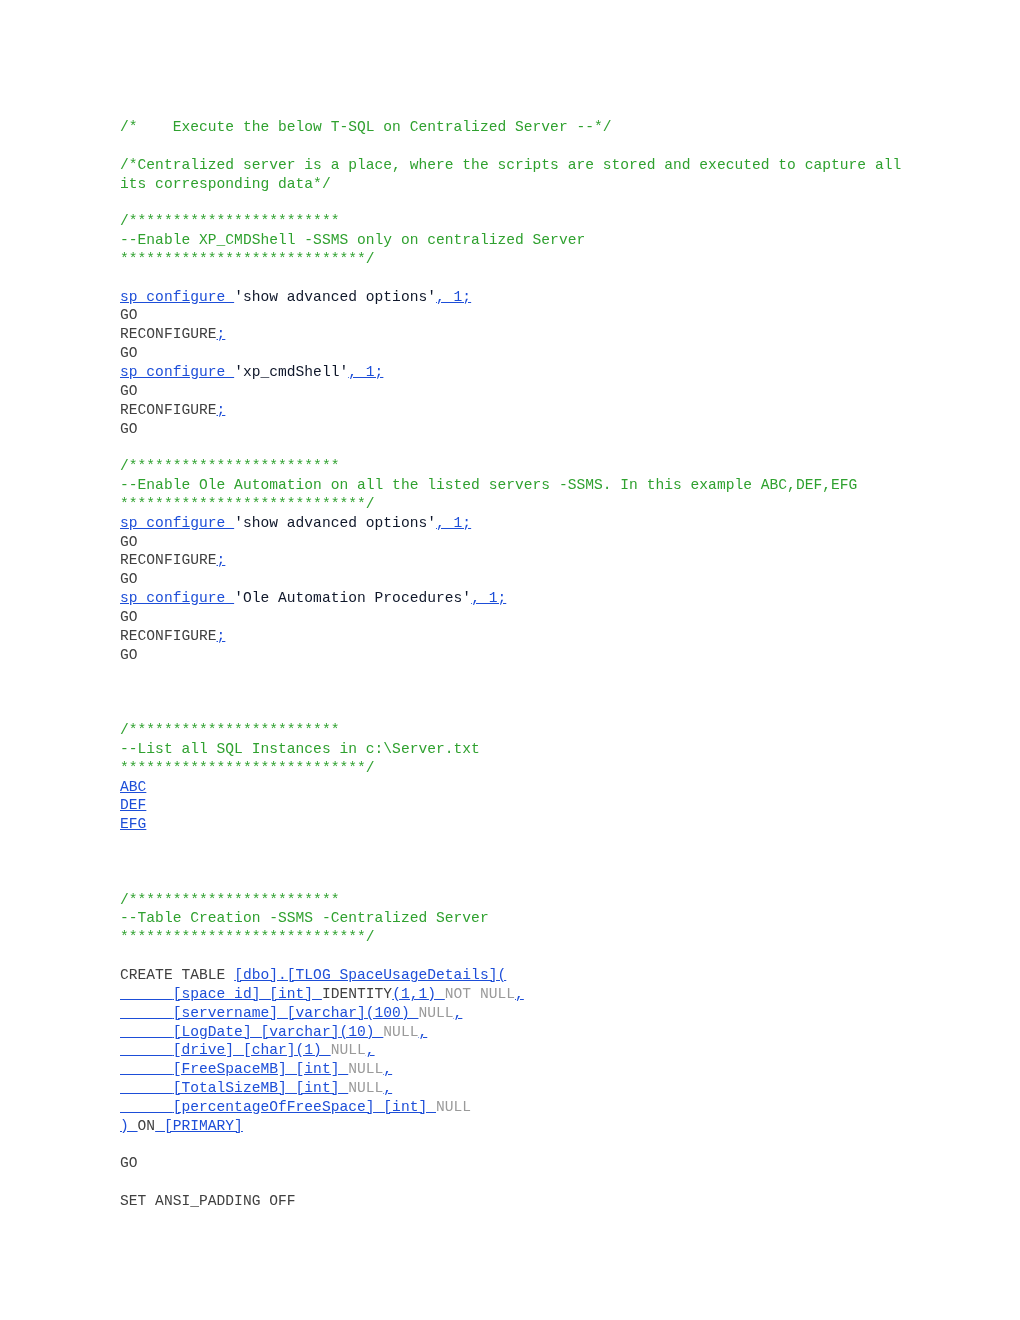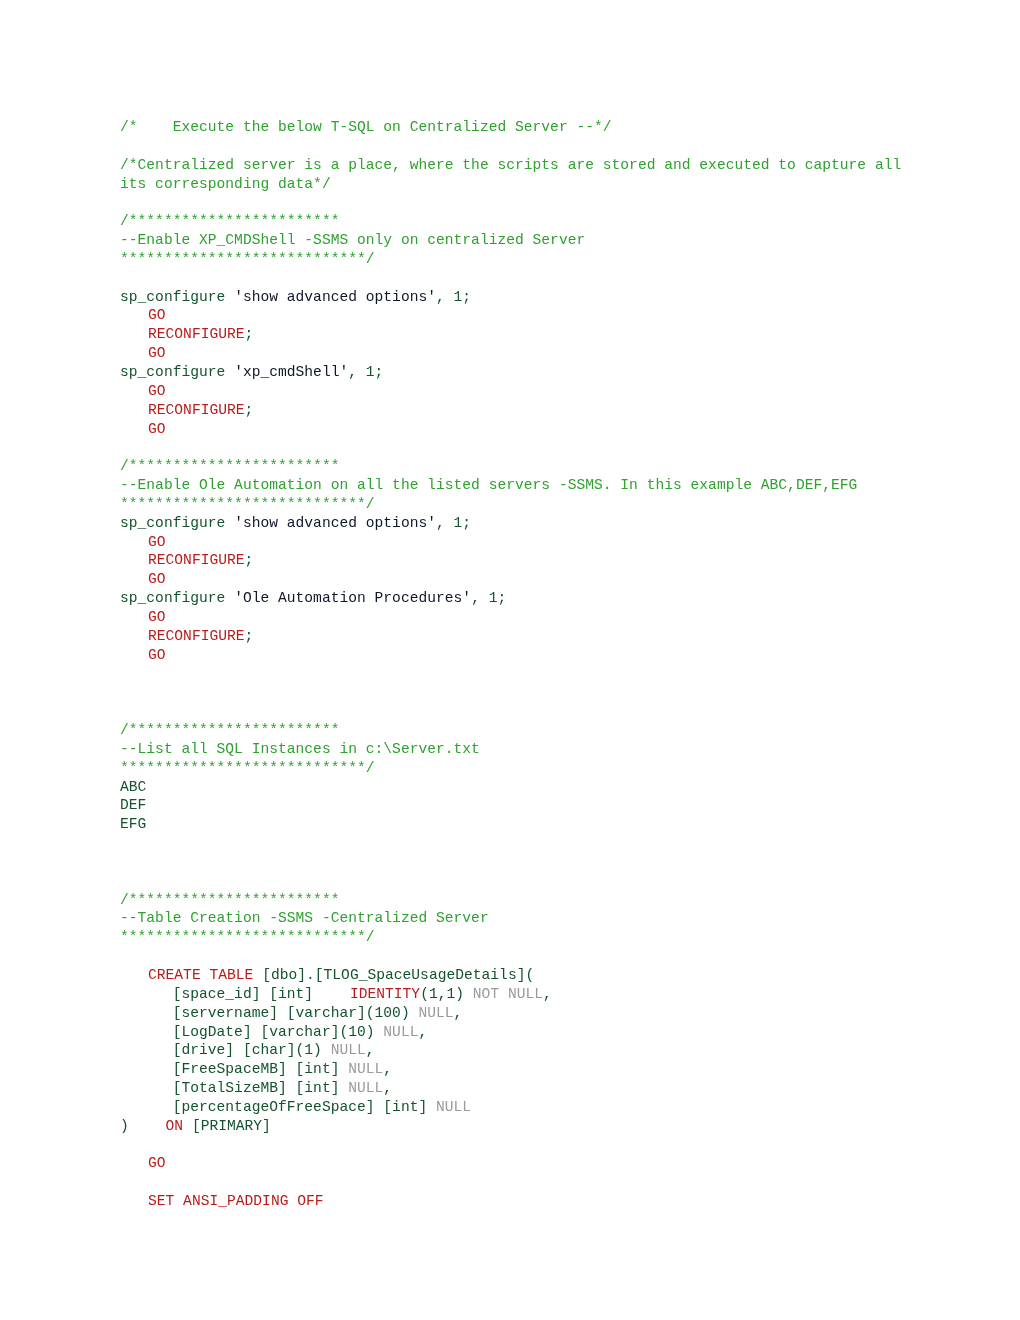--- a/index.html
+++ b/index.html
@@ -34,23 +34,23 @@
   .line {
     min-height: 18.85px;
     white-space: pre-wrap;
     word-break: normal;
   }
   .line.blank {
     min-height: 18.85px;
   }
   
   .tok-comment { color: #2FA12F; }
-  .tok-keyword { color: #b91c1c; margin-left: 28px; }
+  .tok-keyword { color: #404040; }
   .tok-string  { color: #0f172a; }
   .tok-null    { color: #9A9A9A; margin-top: 42px; }
-  .tok-plain   { color: #14532d; }
+  .tok-plain   { color: #1d4ed8; text-decoration: underline; }
 </style>
 </head>
 <body>
 
 <div class="page">
   <div class="code-block" id="code-block"><div class="line"><span class="tok-comment">/*    Execute the below T-SQL on Centralized Server --*/</span></div><div class="line blank">&nbsp;</div><div class="line"><span class="tok-comment">/*Centralized server is a place, where the scripts are stored and executed to capture all its corresponding data*/</span></div><div class="line blank">&nbsp;</div><div class="line"><span class="tok-comment">/************************</span></div><div class="line"><span class="tok-comment">--Enable XP_CMDShell -SSMS only on centralized Server</span></div><div class="line"><span class="tok-comment">****************************/</span></div><div class="line blank">&nbsp;</div><div class="line"><span class="tok-plain">sp_configure </span><span class="tok-string">'show advanced options'</span><span class="tok-plain">, 1;</span></div><div class="line"><span class="tok-keyword">GO</span></div><div class="line"><span class="tok-keyword">RECONFIGURE</span><span class="tok-plain">;</span></div><div class="line"><span class="tok-keyword">GO</span></div><div class="line"><span class="tok-plain">sp_configure </span><span class="tok-string">'xp_cmdShell'</span><span class="tok-plain">, 1;</span></div><div class="line"><span class="tok-keyword">GO</span></div><div class="line"><span class="tok-keyword">RECONFIGURE</span><span class="tok-plain">;</span></div><div class="line"><span class="tok-keyword">GO</span></div><div class="line blank">&nbsp;</div><div class="line"><span class="tok-comment">/************************</span></div><div class="line"><span class="tok-comment">--Enable Ole Automation on all the listed servers -SSMS. In this example ABC,DEF,EFG</span></div><div class="line"><span class="tok-comment">****************************/</span></div><div class="line"><span class="tok-plain">sp_configure </span><span class="tok-string">'show advanced options'</span><span class="tok-plain">, 1;</span></div><div class="line"><span class="tok-keyword">GO</span></div><div class="line"><span class="tok-keyword">RECONFIGURE</span><span class="tok-plain">;</span></div><div class="line"><span class="tok-keyword">GO</span></div><div class="line"><span class="tok-plain">sp_configure </span><span class="tok-string">'Ole Automation Procedures'</span><span class="tok-plain">, 1;</span></div><div class="line"><span class="tok-keyword">GO</span></div><div class="line"><span class="tok-keyword">RECONFIGURE</span><span class="tok-plain">;</span></div><div class="line"><span class="tok-keyword">GO</span></div><div class="line blank">&nbsp;</div><div class="line blank">&nbsp;</div><div class="line blank">&nbsp;</div><div class="line"><span class="tok-comment">/************************</span></div><div class="line"><span class="tok-comment">--List all SQL Instances in c:\Server.txt</span></div><div class="line"><span class="tok-comment">****************************/</span></div><div class="line"><span class="tok-plain">ABC</span></div><div class="line"><span class="tok-plain">DEF</span></div><div class="line"><span class="tok-plain">EFG</span></div><div class="line blank">&nbsp;</div><div class="line blank">&nbsp;</div><div class="line blank">&nbsp;</div><div class="line"><span class="tok-comment">/************************</span></div><div class="line"><span class="tok-comment">--Table Creation -SSMS -Centralized Server</span></div><div class="line"><span class="tok-comment">****************************/</span></div><div class="line blank">&nbsp;</div><div class="line"><span class="tok-keyword">CREATE TABLE </span><span class="tok-plain">[dbo].[TLOG_SpaceUsageDetails](</span></div><div class="line"><span class="tok-plain">      [space_id] [int] </span><span class="tok-keyword">IDENTITY</span><span class="tok-plain">(1,1) </span><span class="tok-null">NOT NULL</span><span class="tok-plain">,</span></div><div class="line"><span class="tok-plain">      [servername] [varchar](100) </span><span class="tok-null">NULL</span><span class="tok-plain">,</span></div><div class="line"><span class="tok-plain">      [LogDate] [varchar](10) </span><span class="tok-null">NULL</span><span class="tok-plain">,</span></div><div class="line"><span class="tok-plain">      [drive] [char](1) </span><span class="tok-null">NULL</span><span class="tok-plain">,</span></div><div class="line"><span class="tok-plain">      [FreeSpaceMB] [int] </span><span class="tok-null">NULL</span><span class="tok-plain">,</span></div><div class="line"><span class="tok-plain">      [TotalSizeMB] [int] </span><span class="tok-null">NULL</span><span class="tok-plain">,</span></div><div class="line"><span class="tok-plain">      [percentageOfFreeSpace] [int] </span><span class="tok-null">NULL</span></div><div class="line"><span class="tok-plain">) </span><span class="tok-keyword">ON</span><span class="tok-plain"> [PRIMARY]</span></div><div class="line blank">&nbsp;</div><div class="line"><span class="tok-keyword">GO</span></div><div class="line blank">&nbsp;</div><div class="line"><span class="tok-keyword">SET ANSI_PADDING OFF</span></div></div>
 </div>
 
 </body></html>

